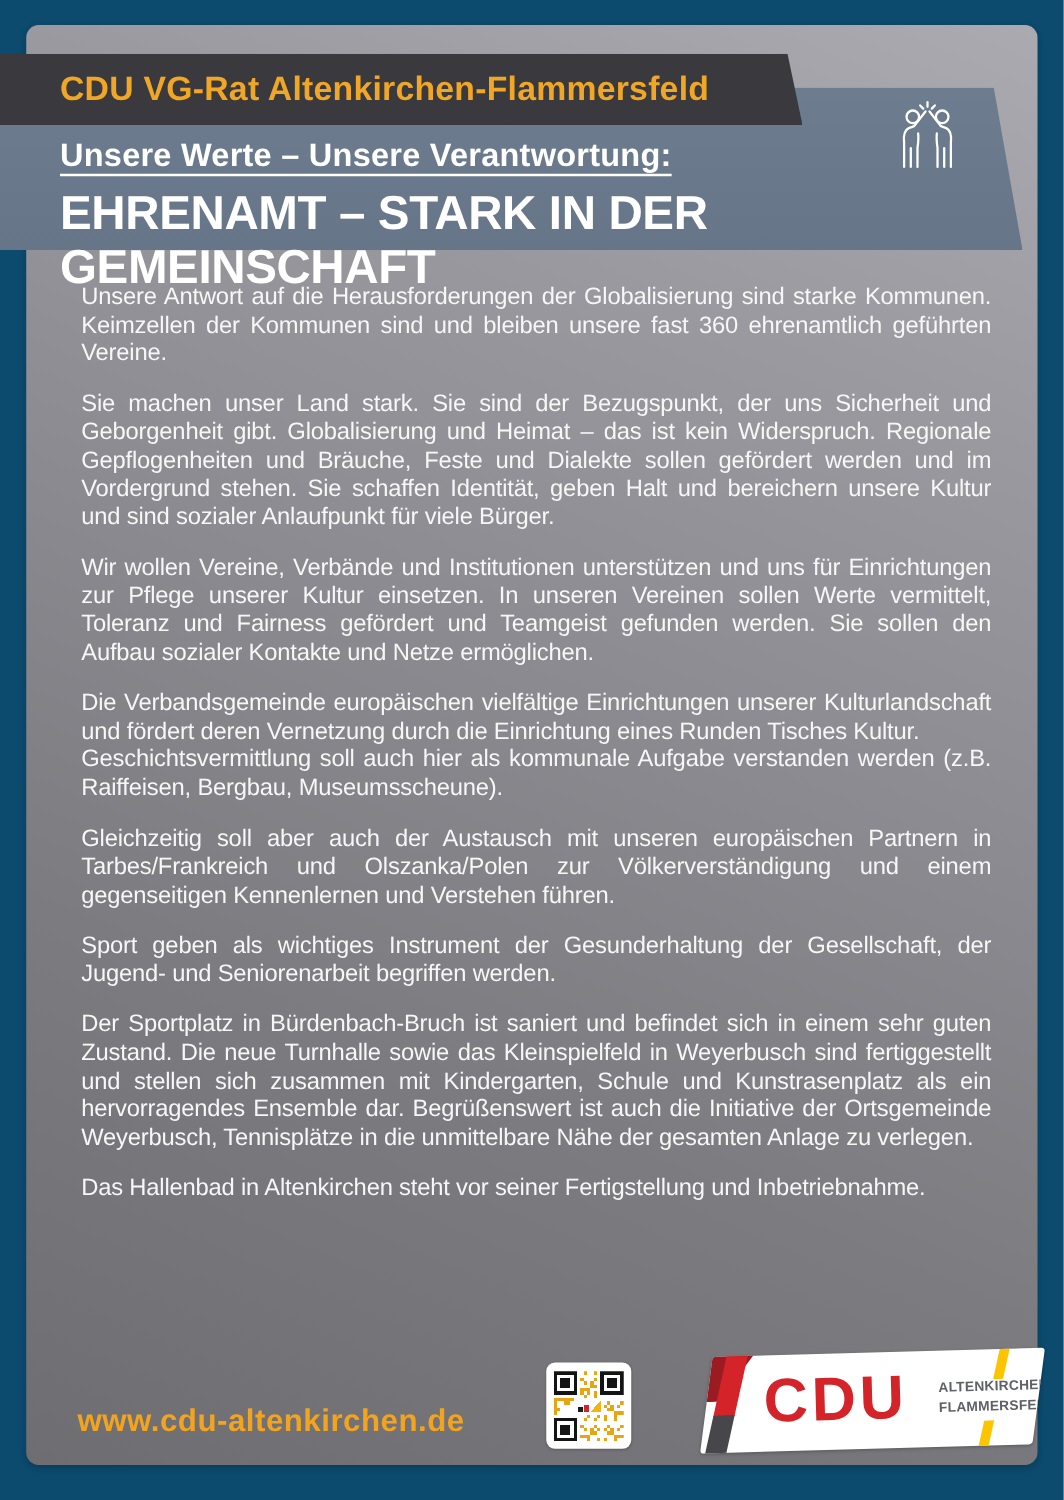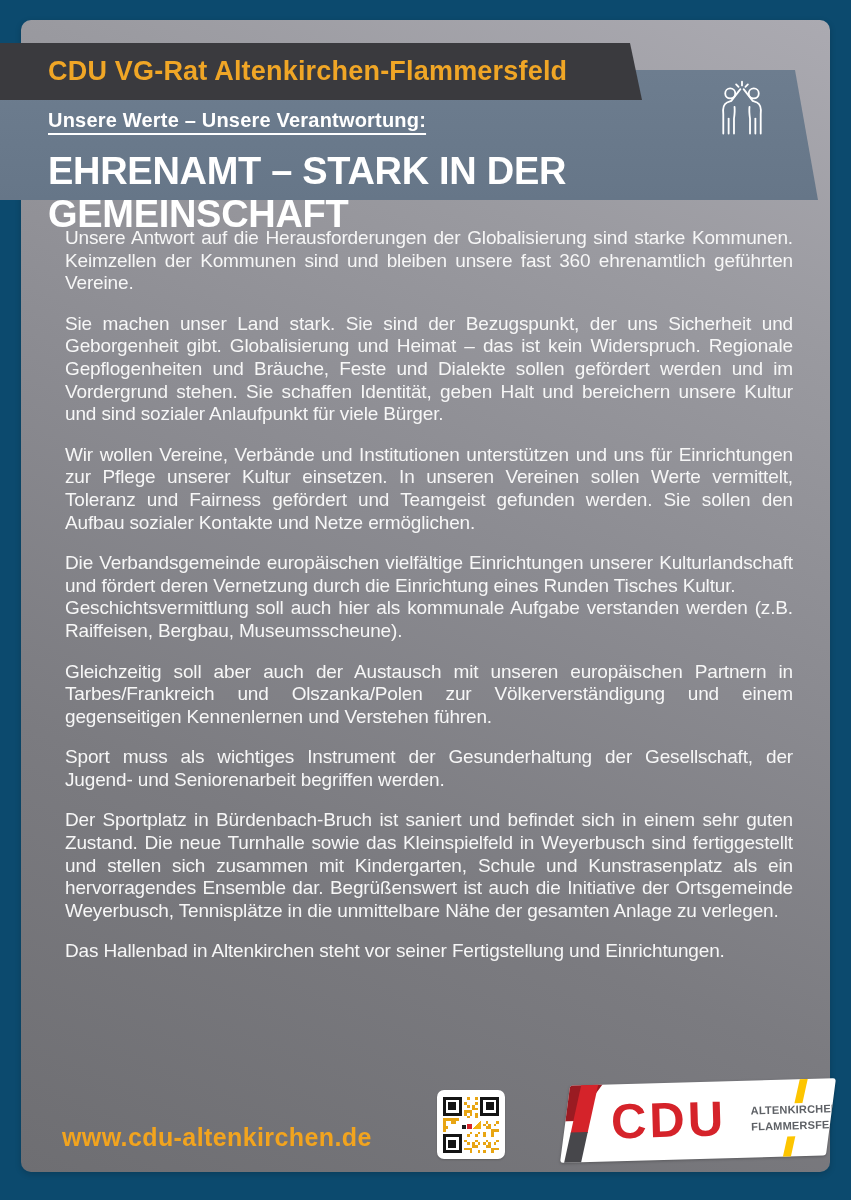--- a/index.html
+++ b/index.html
@@ -15,21 +15,21 @@
   .band{position:absolute;left:0;top:70px;width:818px;height:130px;
         background:linear-gradient(180deg,#6d7d8f 0%,#667688 100%);
         clip-path:polygon(0 0,795px 0,100% 100%,0 100%);}
 
   
   .banner{position:absolute;left:0;top:43px;width:642px;height:57px;background:#3a3a3e;
           clip-path:polygon(0 0,630px 0,100% 100%,0 100%);
           display:flex;align-items:center;}
   .banner span{margin-left:48px;font-size:27px;font-weight:bold;color:#F0A626;letter-spacing:0.2px;}
 
-  .subtitle{position:absolute;left:48px;top:109px;font-size:20px;font-weight:bold;color:#ffffff;
+  .subtitle{position:absolute;left:48px;top:109px;font-size:26px;font-weight:bold;color:#ffffff;
             text-decoration:underline;text-decoration-thickness:2px;text-underline-offset:6px;letter-spacing:0.2px;}
   .title{position:absolute;left:48px;top:150px;font-size:38px;font-weight:bold;color:#ffffff;letter-spacing:-0.3px;}
 
   .hficon{position:absolute;left:712px;top:79px;width:60px;height:62px;}
 
   
   .content{position:absolute;left:65px;top:227px;width:728px;color:#f7f7f7;
            font-size:19px;line-height:22.6px;text-align:justify;letter-spacing:-0.15px;}
   .content p{margin:0 0 18px 0;}
   .content p.tight{margin-bottom:0;}
@@ -83,23 +83,23 @@
     </g>
   </svg>
 
   <div class="content">
     <p>Unsere Antwort auf die Herausforderungen der Globalisierung sind starke Kommunen. Keimzellen der Kommunen sind und bleiben unsere fast 360 ehrenamtlich geführten Vereine.</p>
     <p>Sie machen unser Land stark. Sie sind der Bezugspunkt, der uns Sicherheit und Geborgenheit gibt. Globalisierung und Heimat – das ist kein Widerspruch. Regionale Gepflogenheiten und Bräuche, Feste und Dialekte sollen gefördert werden und im Vordergrund stehen. Sie schaffen Identität, geben Halt und bereichern unsere Kultur und sind sozialer Anlaufpunkt für viele Bürger.</p>
     <p>Wir wollen Vereine, Verbände und Institutionen unterstützen und uns für Einrichtungen zur Pflege unserer Kultur einsetzen. In unseren Vereinen sollen Werte vermittelt, Toleranz und Fairness gefördert und Teamgeist gefunden werden. Sie sollen den Aufbau sozialer Kontakte und Netze ermöglichen.</p>
     <p class="tight">Die Verbandsgemeinde europäischen vielfältige Einrichtungen unserer Kulturlandschaft und fördert deren Vernetzung durch die Einrichtung eines Runden Tisches Kultur.</p>
     <p>Geschichtsvermittlung soll auch hier als kommunale Aufgabe verstanden werden (z.B. Raiffeisen, Bergbau, Museumsscheune).</p>
     <p>Gleichzeitig soll aber auch der Austausch mit unseren europäischen Partnern in Tarbes/Frankreich und Olszanka/Polen zur Völkerverständigung und einem gegenseitigen Kennenlernen und Verstehen führen.</p>
-    <p>Sport muss als wichtiges Instrument der Gesunderhaltung der Gesellschaft, der Jugend- und Seniorenarbeit begriffen werden.</p>
+    <p>Sport geben als wichtiges Instrument der Gesunderhaltung der Gesellschaft, der Jugend- und Seniorenarbeit begriffen werden.</p>
     <p>Der Sportplatz in Bürdenbach-Bruch ist saniert und befindet sich in einem sehr guten Zustand. Die neue Turnhalle sowie das Kleinspielfeld in Weyerbusch sind fertiggestellt und stellen sich zusammen mit Kindergarten, Schule und Kunstrasenplatz als ein hervorragendes Ensemble dar. Begrüßenswert ist auch die Initiative der Ortsgemeinde Weyerbusch, Tennisplätze in die unmittelbare Nähe der gesamten Anlage zu verlegen.</p>
-    <p>Das Hallenbad in Altenkirchen steht vor seiner Fertigstellung und Einrichtungen.</p>
+    <p>Das Hallenbad in Altenkirchen steht vor seiner Fertigstellung und Inbetriebnahme.</p>
   </div>
 
   <div class="website">www.cdu-altenkirchen.de</div>
 
   <div class="qrbox">
     <svg viewBox="0 0 21 21" shape-rendering="crispEdges">
       <g id="qr-modules" fill="#E8A513">
           <rect x="9" y="0" width="1" height="1"></rect>
           <rect x="12" y="0" width="1" height="1"></rect>
           <rect x="8" y="2" width="1" height="1"></rect>

